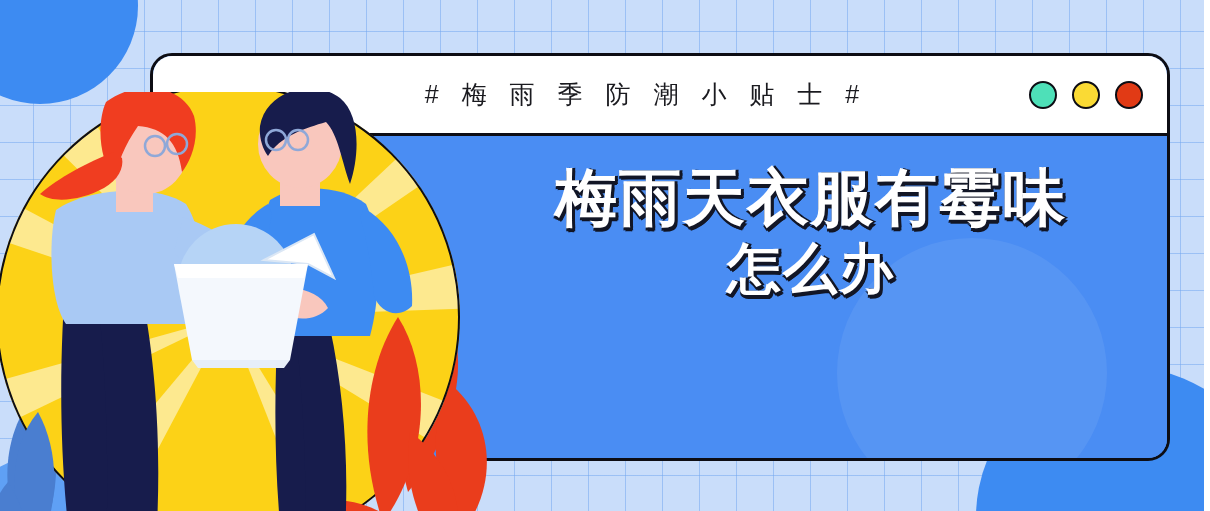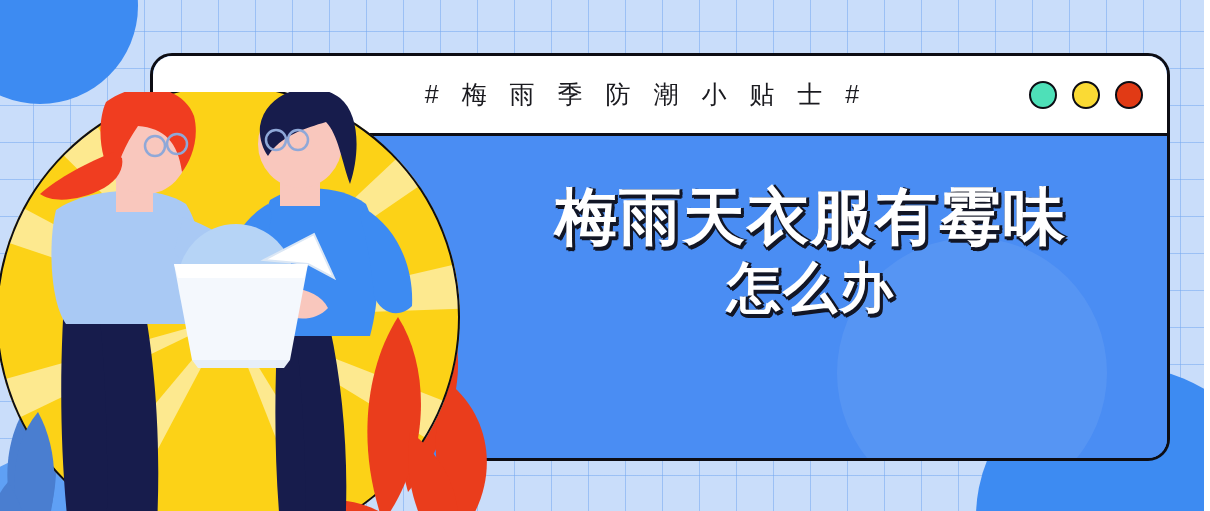--- a/index.html
+++ b/index.html
@@ -129,21 +129,20 @@
     color: #ffffff;
     font-weight: bold;
     line-height: 1.22;
     letter-spacing: 2px;
     text-shadow:
       3px 3px 0 #121626,
       3px 0 0 #121626,
       0 3px 0 #121626,
       2px 4px 0 #121626;
     white-space: nowrap;
-    margin-top: 19px;
   }
   .headline-l1 { font-size: 62px; }
   .headline-l2 { font-size: 54px; }
 
   
   .illu {
     position: absolute;
     left: -22px;
     top: 92px;
     width: 520px;

